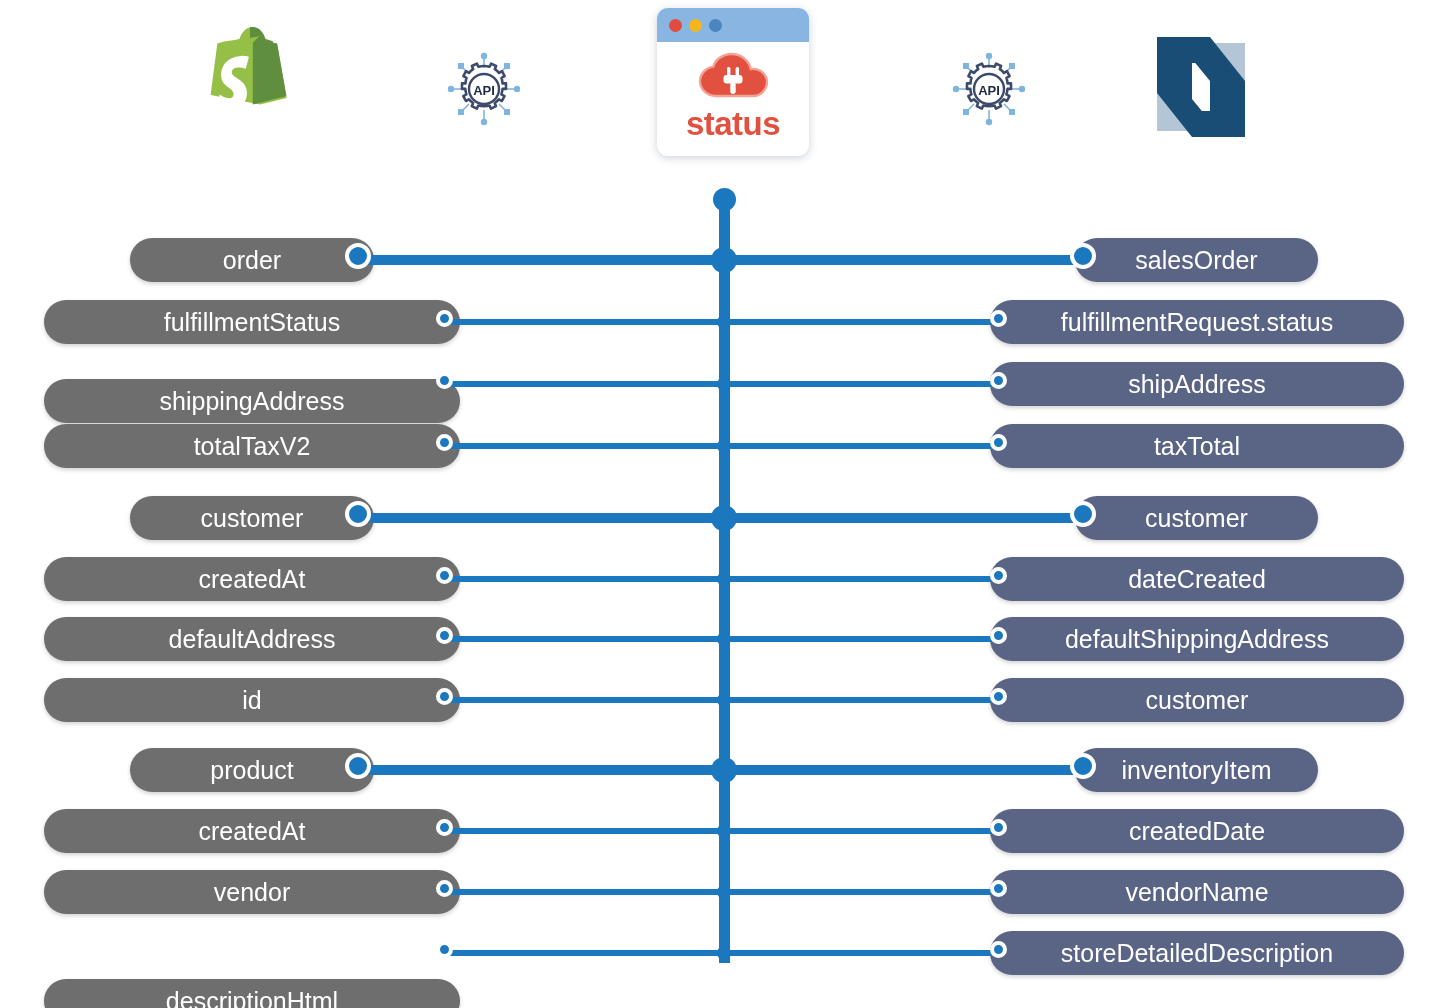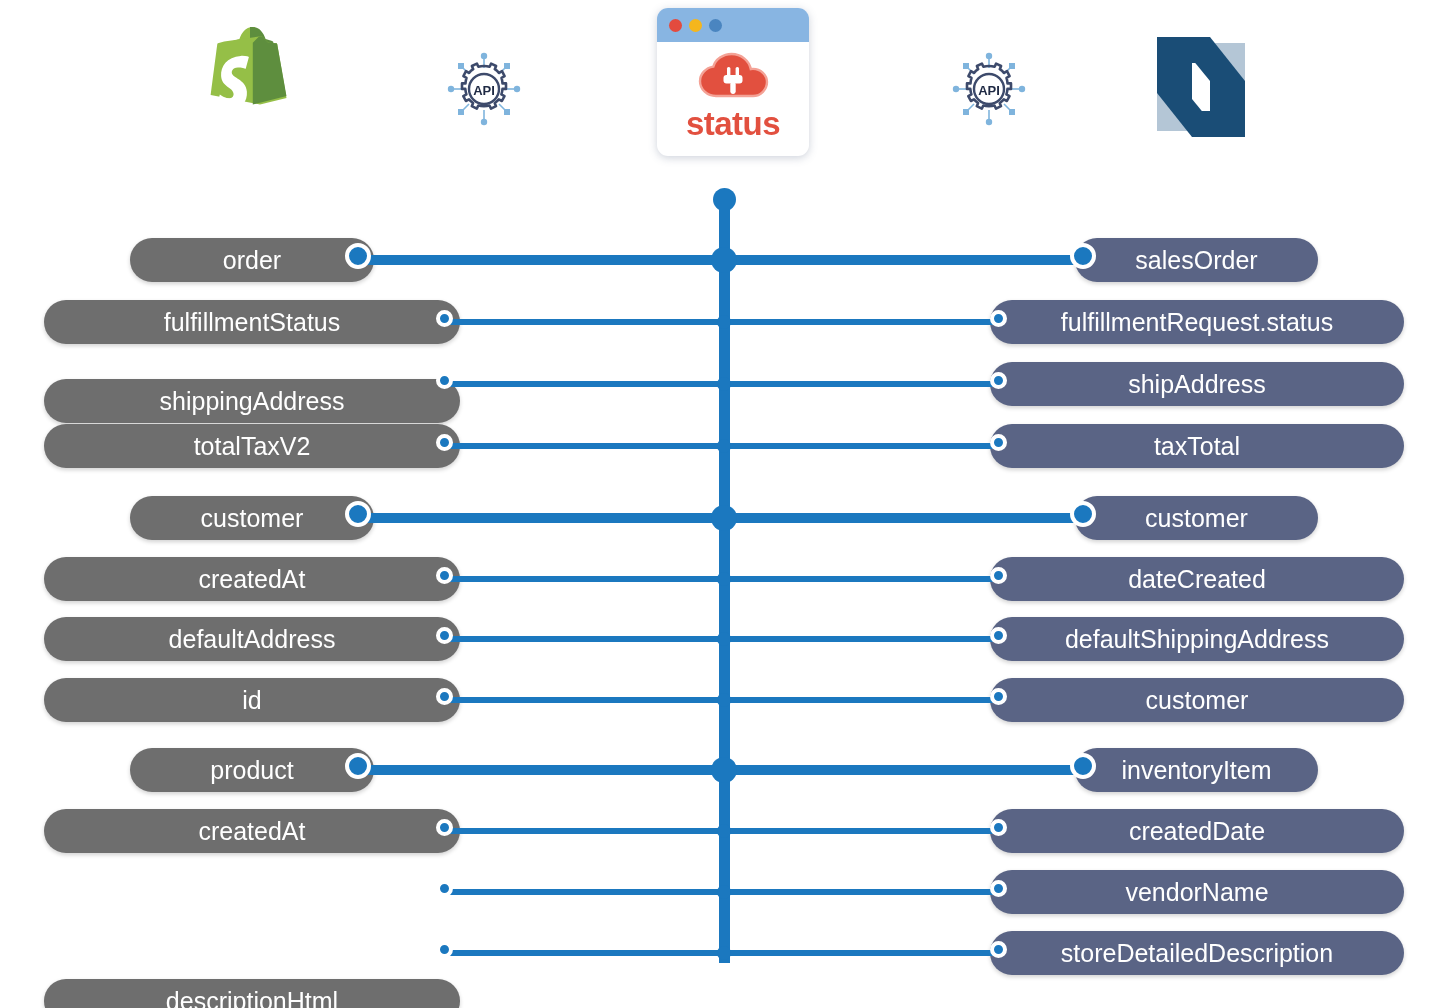--- a/index.html
+++ b/index.html
@@ -310,20 +310,23 @@
         </div>
         <div class="pill right" style="left: 990px; width: 414px; top: 0px;">
           <span class="pill-label">createdDate</span>
         </div>
         <div class="wire minor" style="left: 446px; width: 558px; top: 19px;"></div>
         <div class="junction minor" style="left: 717px; top: 15px;"></div>
         <div class="node minor" style="left: 435.5px; top: 9.5px;"></div>
         <div class="node minor" style="left: 989.5px; top: 9.5px;"></div>
       </div>
       <div class="row" style="top: 870px;">
+        <div class="pill left" style="left: 44px; width: 416px; top: 0px;">
+          <span class="pill-label">vendor</span>
+        </div>
         <div class="pill right" style="left: 990px; width: 414px; top: 0px;">
           <span class="pill-label">vendorName</span>
         </div>
         <div class="wire minor" style="left: 446px; width: 558px; top: 19px;"></div>
         <div class="junction minor" style="left: 717px; top: 15px;"></div>
         <div class="node minor" style="left: 435.5px; top: 9.5px;"></div>
         <div class="node minor" style="left: 989.5px; top: 9.5px;"></div>
       </div>
       <div class="row" style="top: 931px;">
         <div class="pill left" style="left: 44px; width: 416px; top: 0px; margin-top: 48px;">

